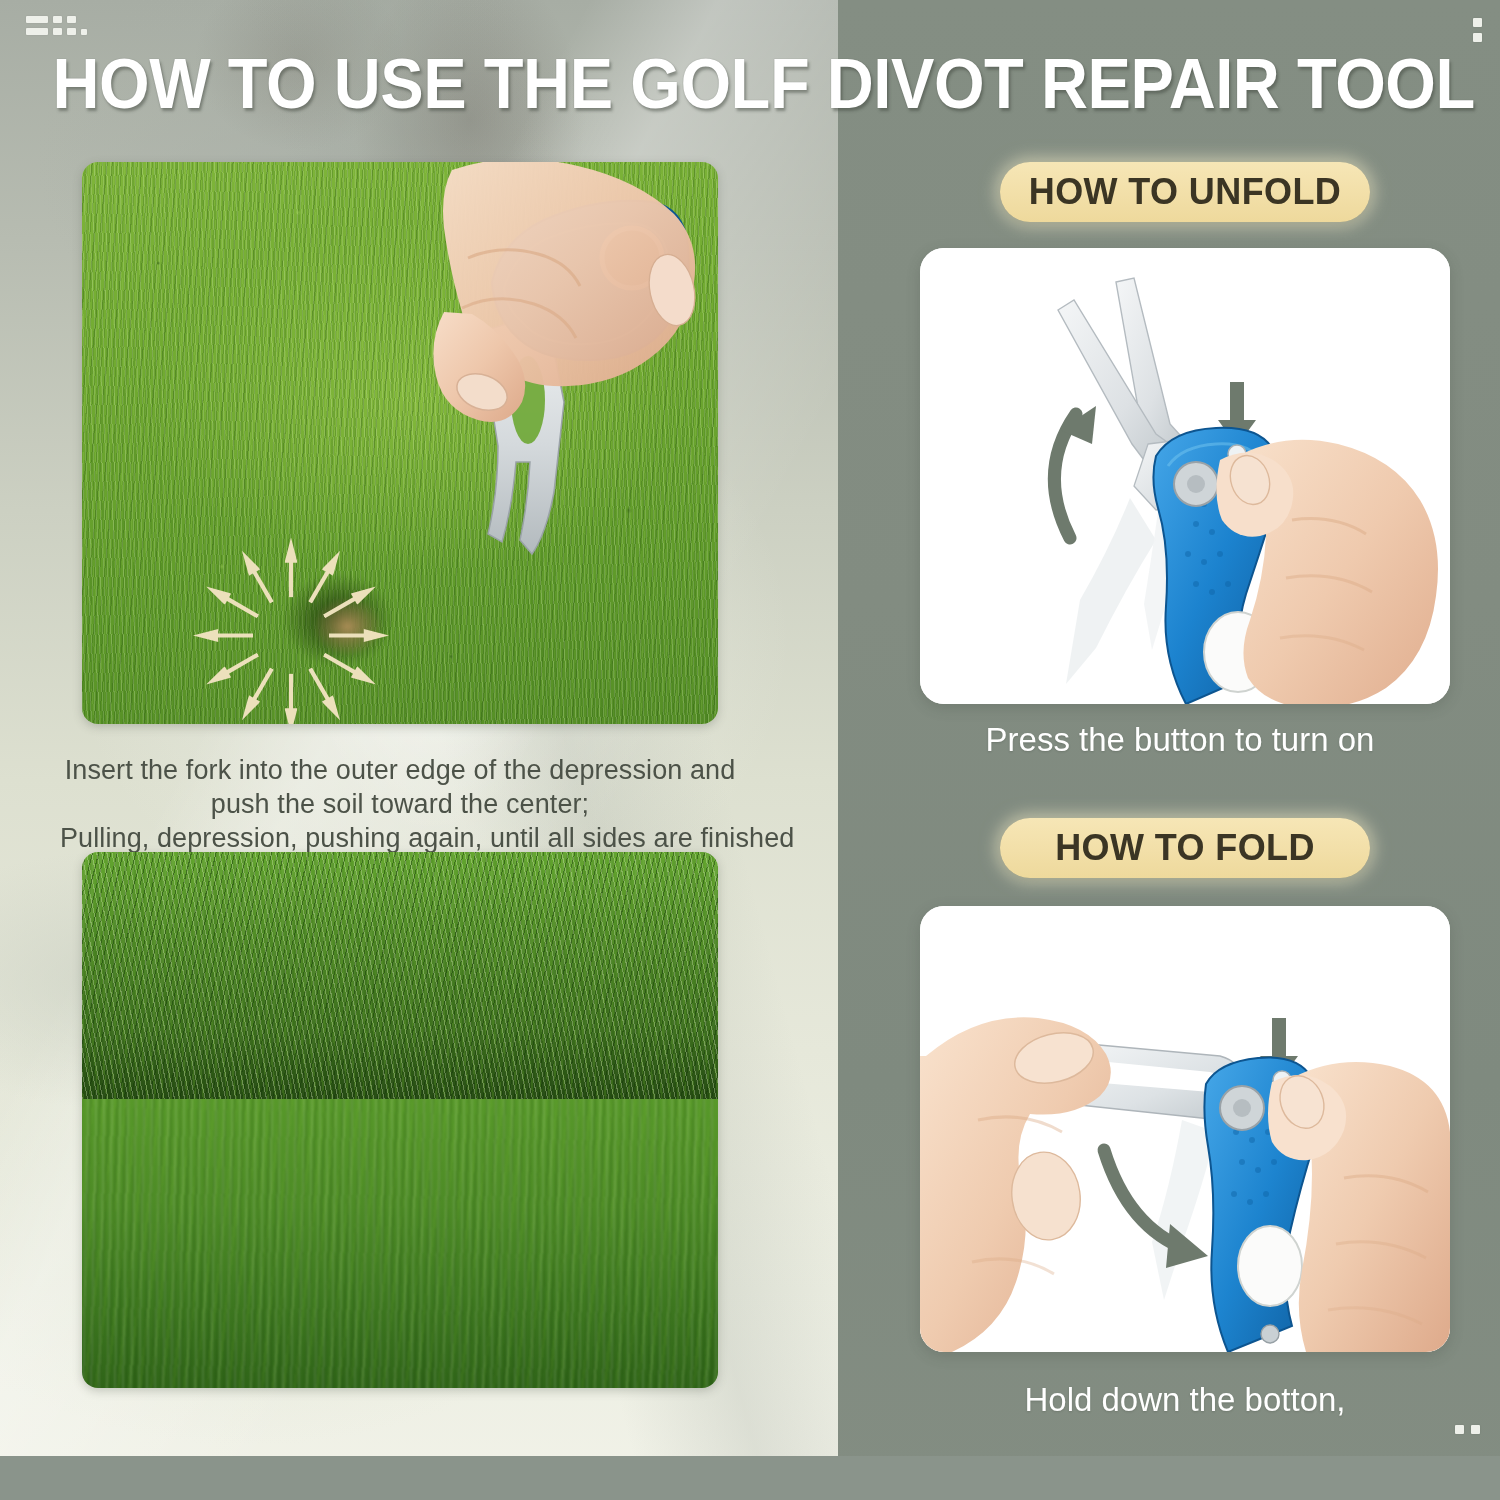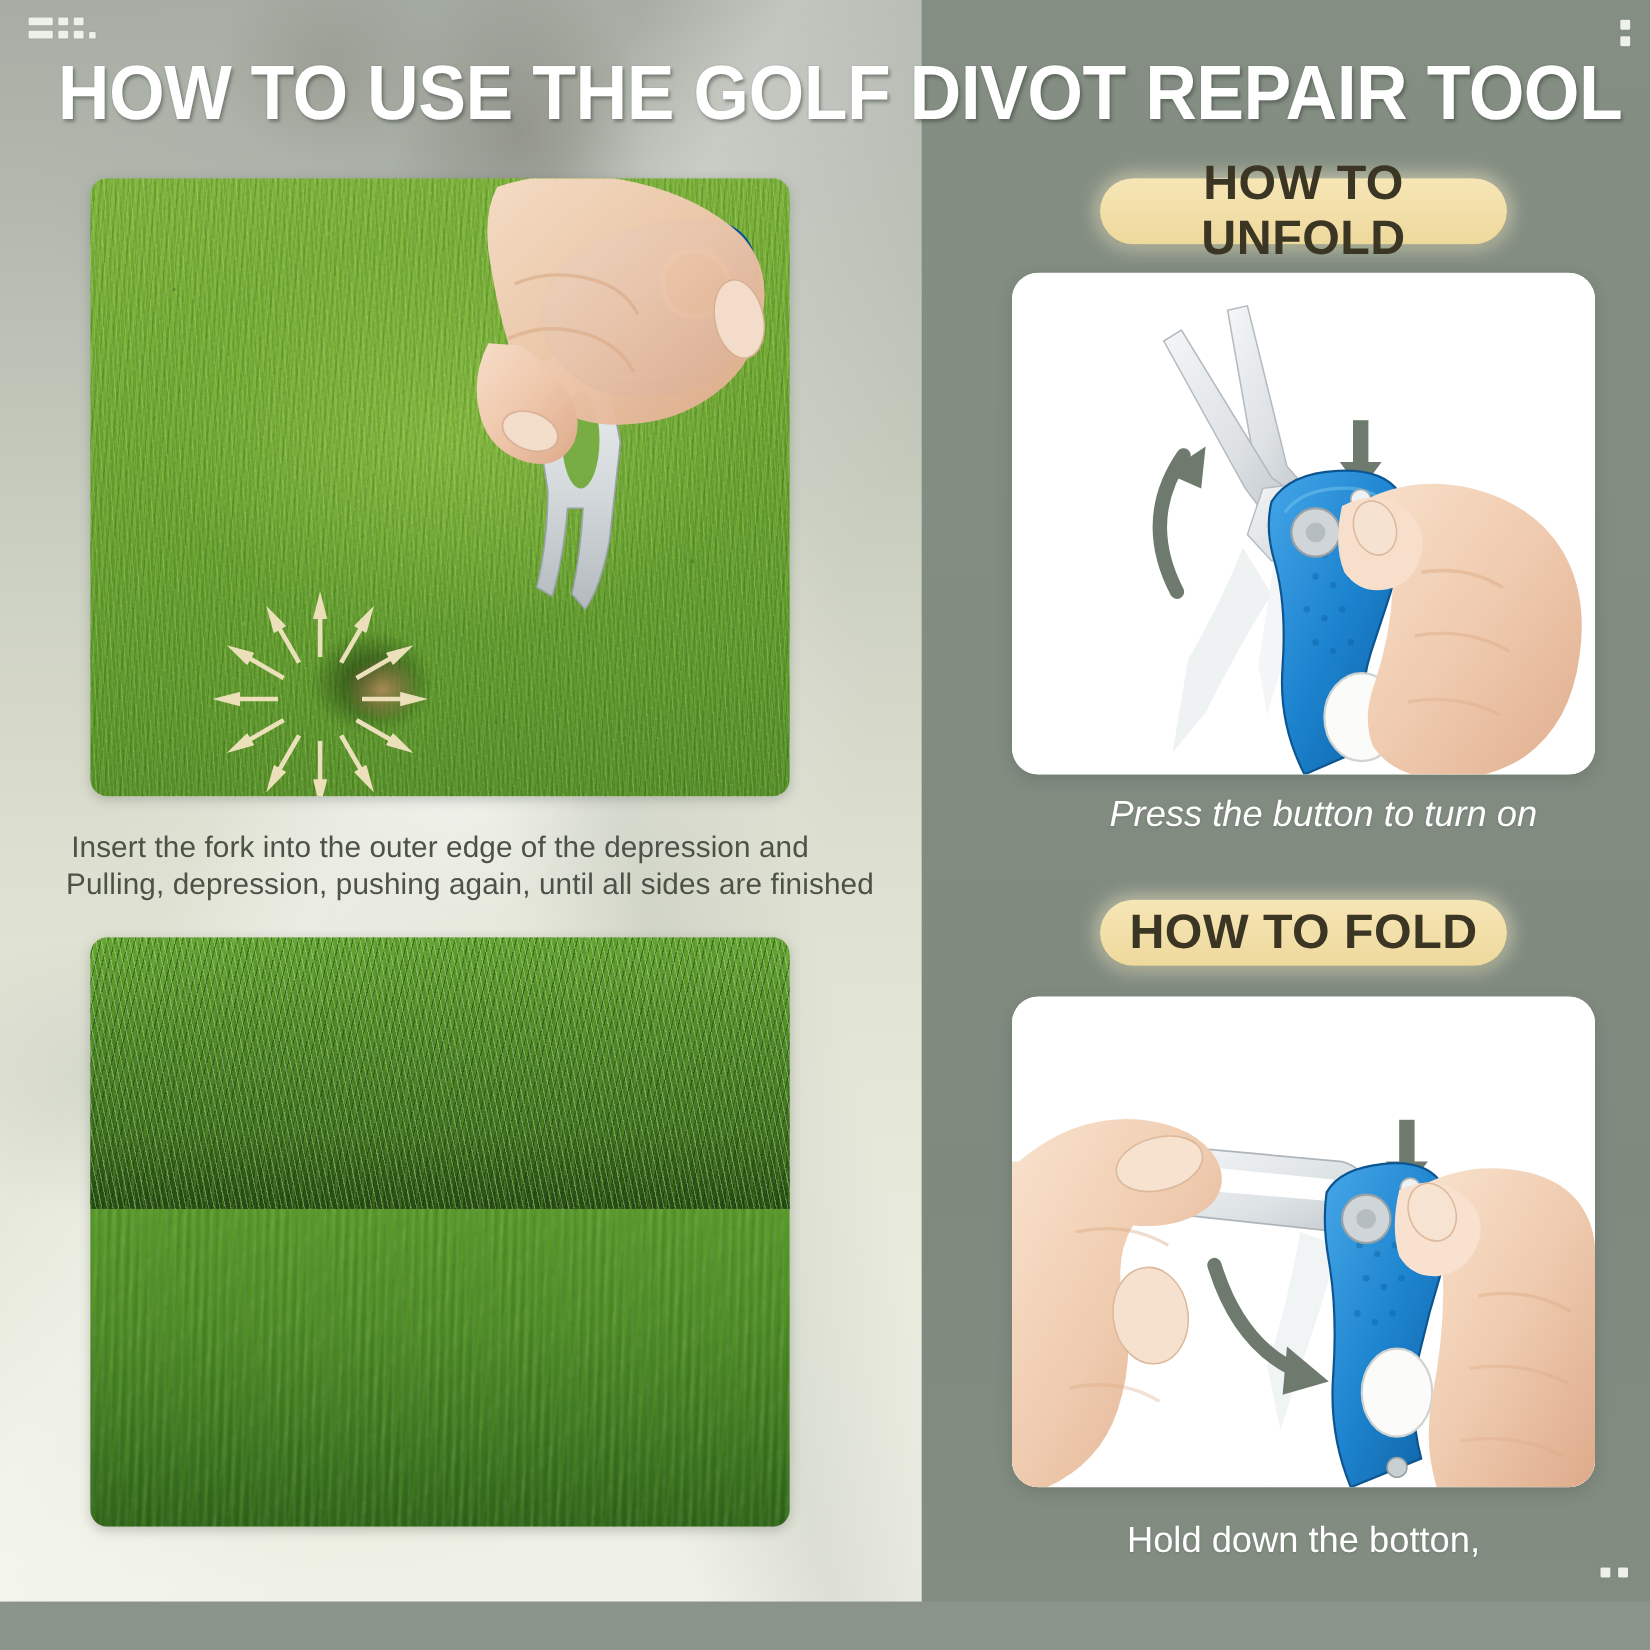--- a/index.html
+++ b/index.html
@@ -141,44 +141,43 @@
     position:absolute;background:#ffffff;border-radius:24px;
     box-shadow:0 4px 14px rgba(60,68,58,.22);overflow:hidden;
   }
   .card1{left:920px;top:248px;width:530px;height:456px;}
   .card2{left:920px;top:906px;width:530px;height:446px;}
 
   
   .badge{
     position:absolute;height:60px;border-radius:32px;
     background:linear-gradient(180deg,#f6e6b6 0%, #f2dfa8 55%, #eed99c 100%);
-    color:#3b3524;font-size:44px;font-weight:700;letter-spacing:.4px;
+    color:#3b3524;font-size:36px;font-weight:700;letter-spacing:.4px;
     display:flex;align-items:center;justify-content:center;
     box-shadow:0 0 16px 4px rgba(246,238,200,.55), 0 2px 5px rgba(60,66,52,.22);
     font-family:"Liberation Sans Narrow","Liberation Sans",sans-serif;
-    text-align:center;
   }
   .badge1{left:1000px;top:162px;width:370px;}
   .badge2{left:1000px;top:818px;width:370px;}
 
   
   .cap{position:absolute;text-align:center;}
   .cap-left{
     color:#4c5248;font-size:27px;line-height:34px;font-weight:400;
     font-family:"Liberation Sans Narrow","Liberation Sans",sans-serif;
     letter-spacing:.1px;
   }
   .cap1{left:60px;top:733px;width:680px;margin-top:20px;}
   .cap2{left:60px;top:1424px;width:680px;}
   .cap-right{
     color:#ffffff;font-size:33px;line-height:43px;font-weight:400;
     font-family:"Liberation Sans Narrow","Liberation Sans",sans-serif;
     text-shadow:0 1px 2px rgba(60,66,56,.25);
   }
-  .cap3{left:923px;top:718px;width:560px;font-style:italic;}
+  .cap3{left:900px;top:718px;width:560px;}
   .cap4{left:905px;top:1378px;width:560px;}
   .nowrapline{display:block;white-space:nowrap;}
 </style>
 </head>
 <body>
 
 <div class="page">
 
   <div class="bg-left"></div>
   <div class="bg-right"></div>
@@ -285,20 +284,21 @@
       <ellipse cx="150" cy="230" rx="26" ry="17" fill="#f3ddcb" transform="rotate(20 150 230)"></ellipse>
       <ellipse cx="150" cy="230" rx="26" ry="17" fill="none" stroke="#d8b196" stroke-width="1.5" transform="rotate(20 150 230)"></ellipse>
 
       <ellipse cx="340" cy="128" rx="22" ry="36" fill="#f4dccb" transform="rotate(-12 340 128)"></ellipse>
       <ellipse cx="340" cy="128" rx="22" ry="36" fill="none" stroke="#d6ae92" stroke-width="1.3" transform="rotate(-12 340 128)"></ellipse>
     </svg>
   </div>
 
   <div class="cap cap-left cap1">
     <span class="nowrapline">Insert the fork into the outer edge of the depression and</span>
+    <span class="nowrapline">push the soil toward the center;</span>
     <span class="nowrapline">Pulling, depression, pushing again, until all sides are finished</span>
   </div>
 
   <div class="photo photo2">
     <div class="grass grass2"></div>
   </div>
 
 
   <div class="badge badge1">HOW TO UNFOLD</div>
 

